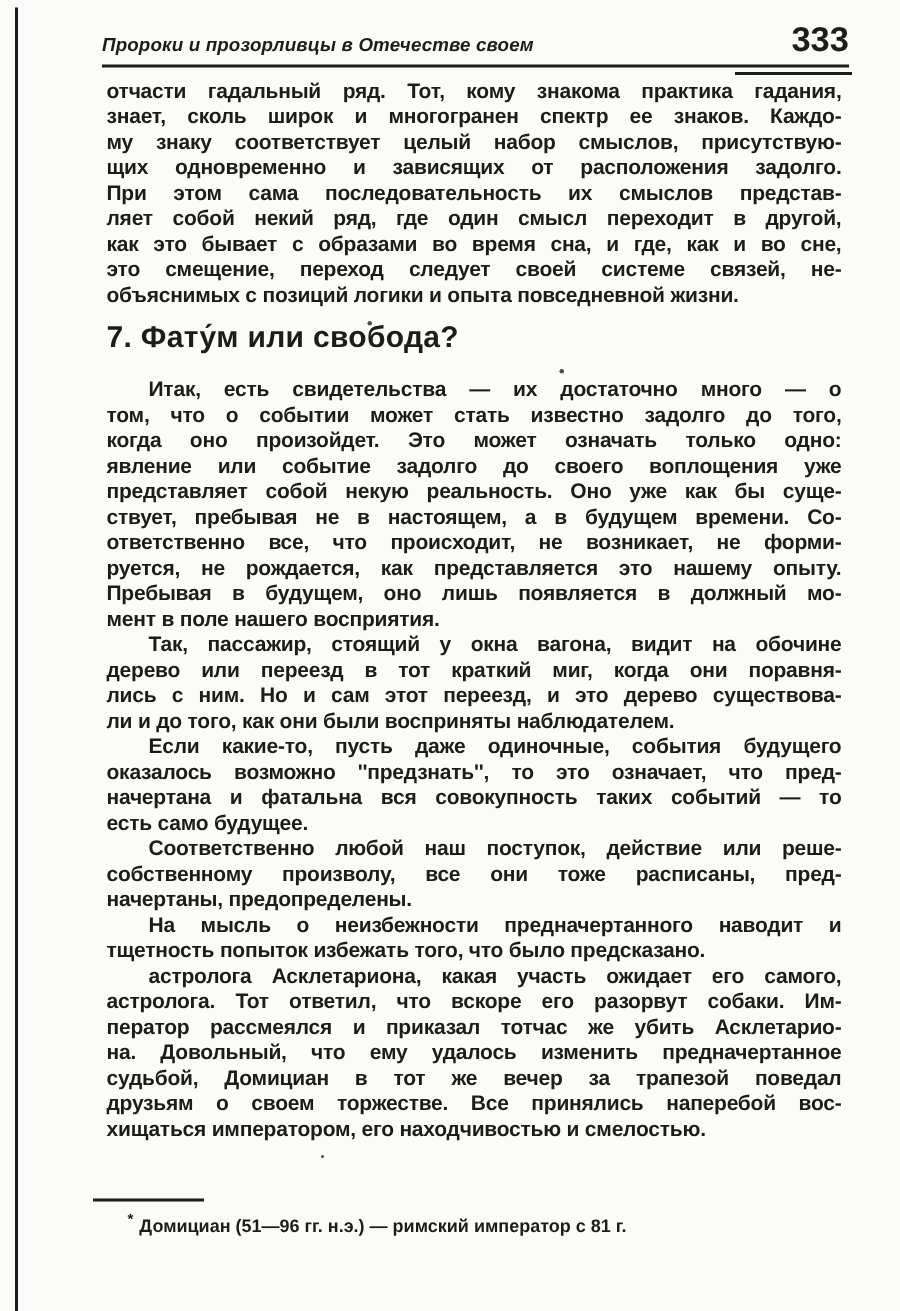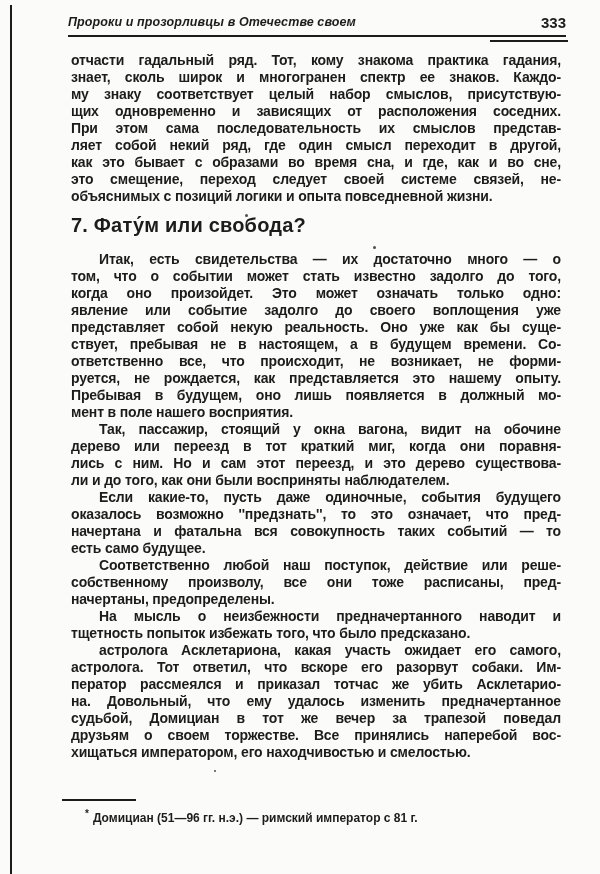--- a/index.html
+++ b/index.html
@@ -18,21 +18,21 @@
   .running-header {
     position:absolute; left:68px; right:34px; top:15px;
     border-bottom:2px solid var(--ink,#1c1c1a);
     padding-bottom:5px;
     display:flex; justify-content:space-between; align-items:flex-end;
   }
   .htitle {
     font-style:italic; font-weight:700; font-size:12.5px; letter-spacing:.1px;
     line-height:1.1;
   }
-  .hpage { font-weight:700; font-size:15px; line-height:1; }
+  .hpage { font-weight:700; font-size:23px; line-height:1; }
   .hpage-rule {
     position:absolute; right:-2px; bottom:-7px; width:78px; height:2px;
     background:var(--ink,#1c1c1a);
   }
   .page-body { position:absolute; left:71px; top:52px; width:490px; }
   .line {
     font-size:14px; line-height:17px; font-weight:700; letter-spacing:-.15px;
     text-align:justify; text-align-last:justify;
   }
   .line.last { text-align-last:left; }
@@ -60,21 +60,21 @@
     <span class="htitle">Пророки и прозорливцы в Отечестве своем</span>
     <span class="hpage">333</span>
     <span class="hpage-rule"></span>
   </header>
 
   <main class="page-body">
       <div class="para">
         <div class="line">отчасти гадальный ряд. Тот, кому знакома практика гадания,</div>
         <div class="line">знает, сколь широк и многогранен спектр ее знаков. Каждо-</div>
         <div class="line">му знаку соответствует целый набор смыслов, присутствую-</div>
-        <div class="line">щих одновременно и зависящих от расположения соседних.</div>
+        <div class="line">щих одновременно и зависящих от расположения задолго.</div>
         <div class="line">При этом сама последовательность их смыслов представ-</div>
         <div class="line">ляет собой некий ряд, где один смысл переходит в другой,</div>
         <div class="line">как это бывает с образами во время сна, и где, как и во сне,</div>
         <div class="line">это смещение, переход следует своей системе связей, не-</div>
         <div class="line last">объяснимых с позиций логики и опыта повседневной жизни.</div>
       </div>
       <div class="heading">7. Фату́м или свобода?</div>
       <div class="para indent">
         <div class="line">Итак, есть свидетельства — их достаточно много — о</div>
         <div class="line">том, что о событии может стать известно задолго до того,</div>

